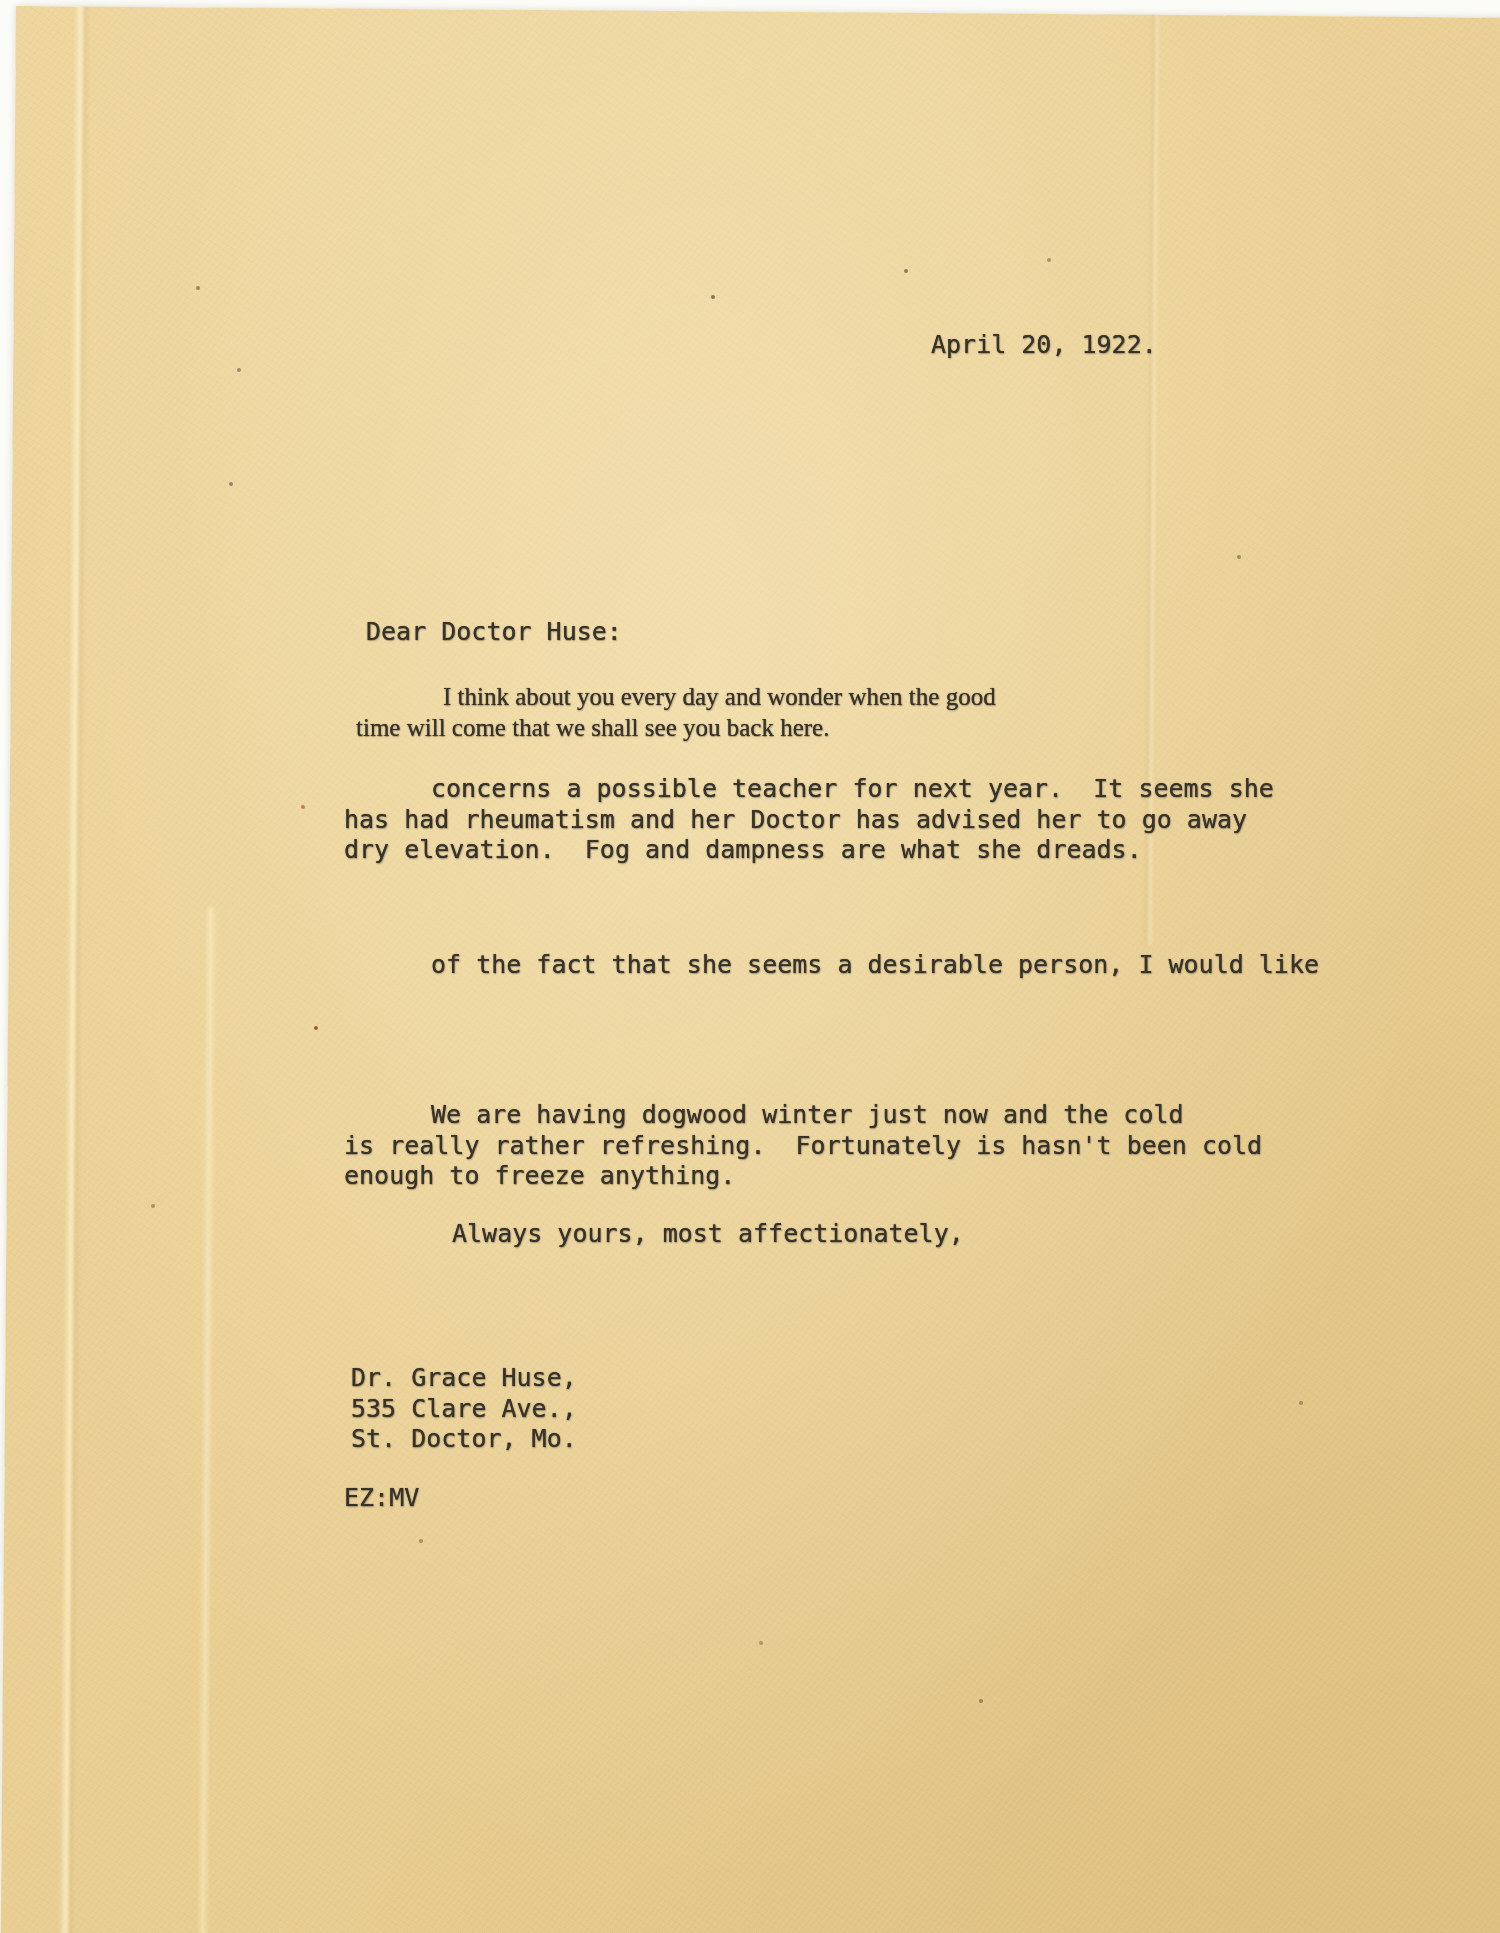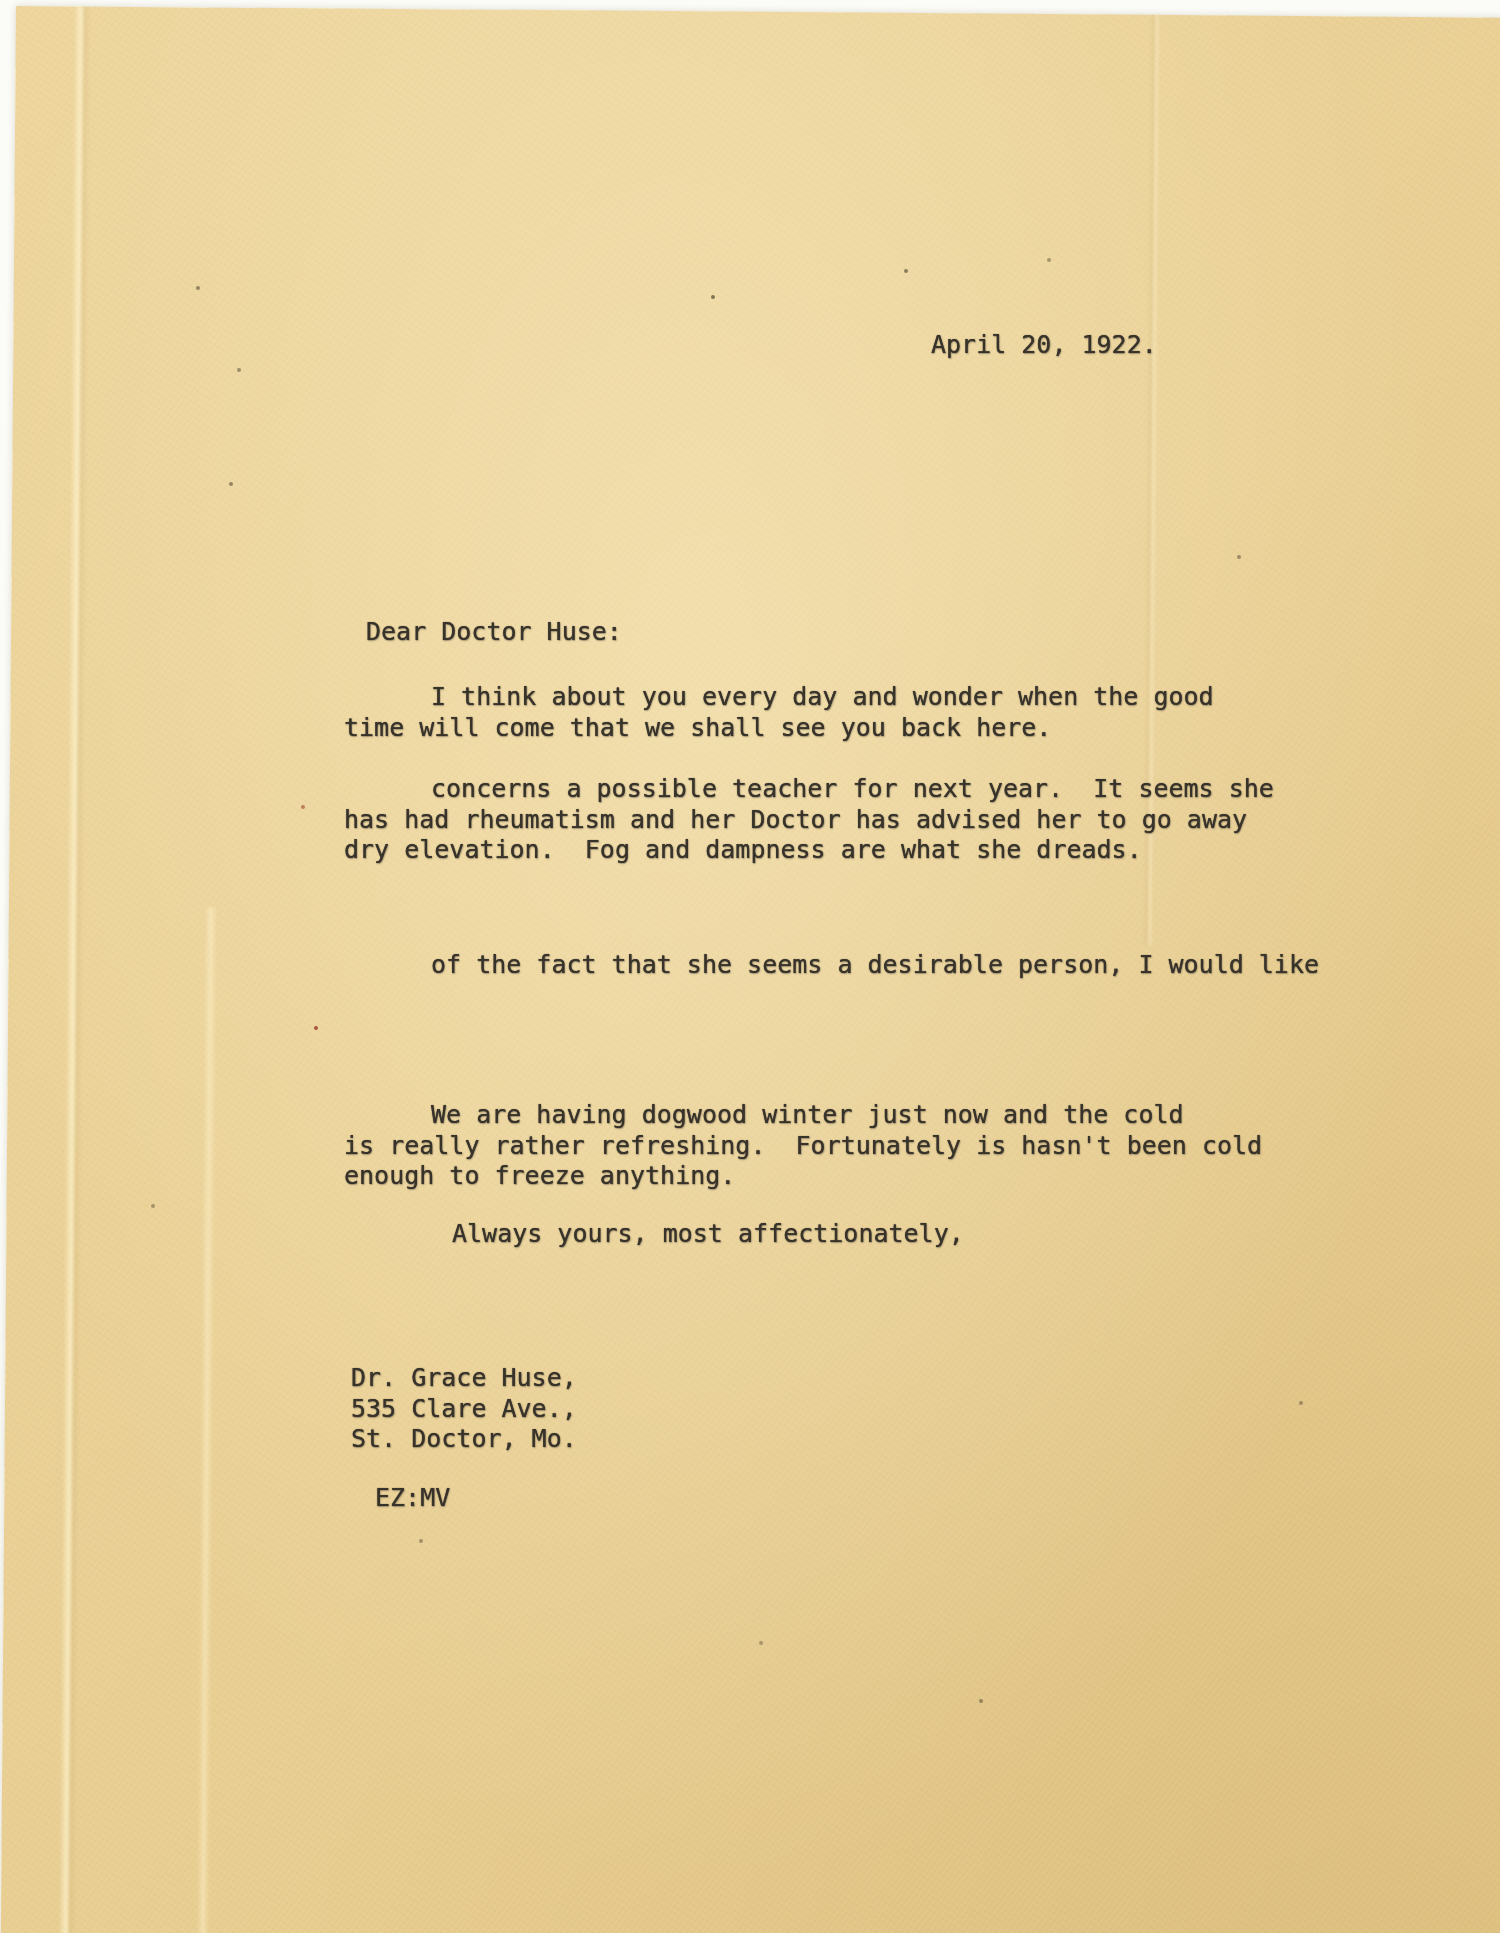--- a/index.html
+++ b/index.html
@@ -82,27 +82,27 @@
     font-size: 25px;
     line-height: 30.5px;
     color: #37322a;
     text-shadow: 0 0 1px rgba(55,50,42,0.9), 0.6px 0.6px 1.6px rgba(55,50,42,0.4);
     filter: blur(0.28px);
   }
   .line { white-space: pre; }
   .para .line:first-child { text-indent: 87px; }
   #date      { left: 931px;  top: 330px; }
   #salutation{ left: 366px;  top: 617px; }
-  #p1        { left: 344px;  top: 682px; }
+  #p1        { left: 356px;  top: 682px; font-family: Liberation Serif, serif; }
   #p2        { left: 344px;  top: 774px; }
   #p3        { left: 344px;  top: 950px; }
   #p4        { left: 344px;  top: 1100px; }
   #closing   { left: 452px;  top: 1219px; }
   #address   { left: 351px;  top: 1363px; }
-  #initials  { left: 344px;  top: 1483px; margin-left: 31px; }
+  #initials  { left: 344px;  top: 1483px; }
 </style>
 </head>
 <body>
 
 <div class="stage">
 
   <div class="paper">
     <div class="crease crease-left"></div>
     <div class="crease crease-left2"></div>
     <div class="crease crease-right"></div>

